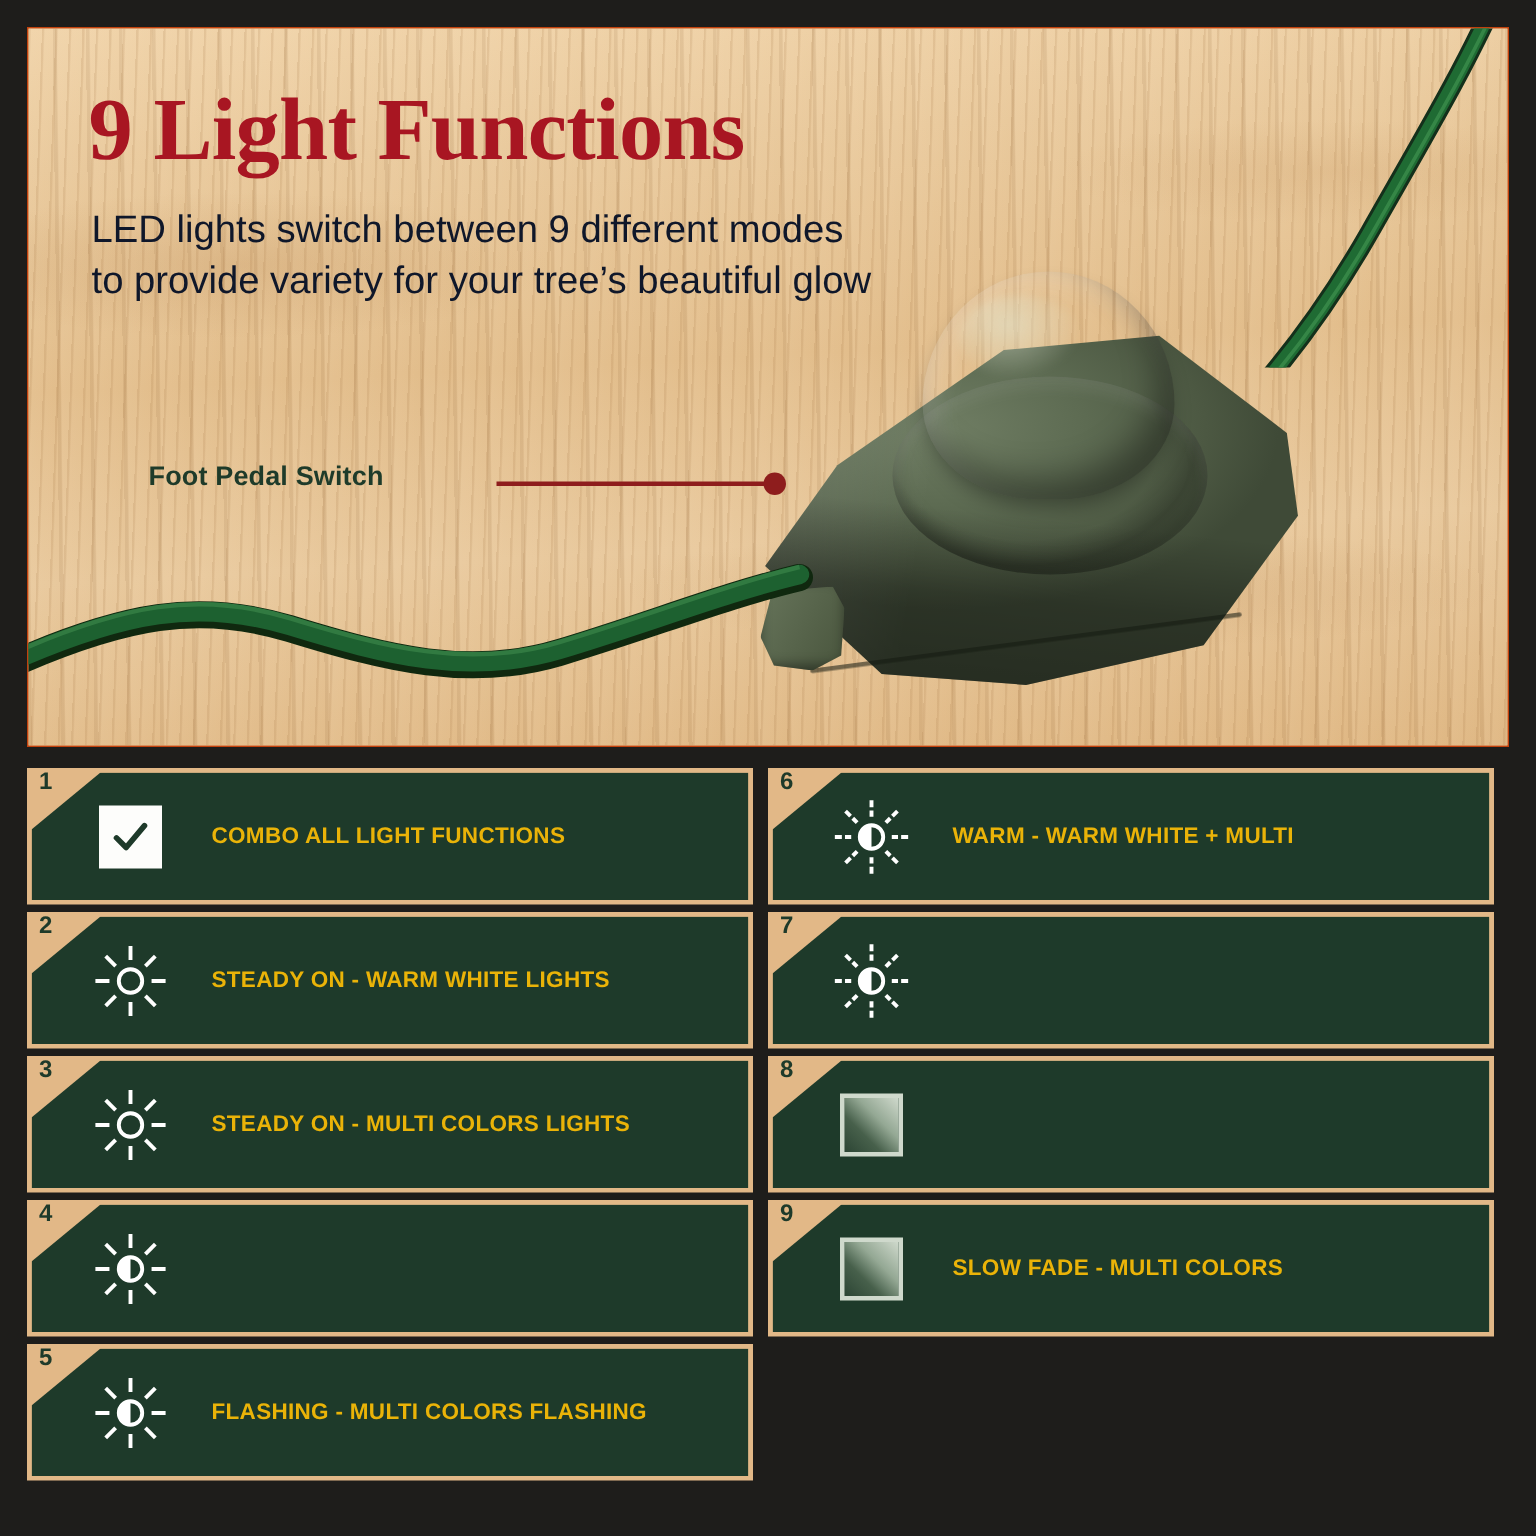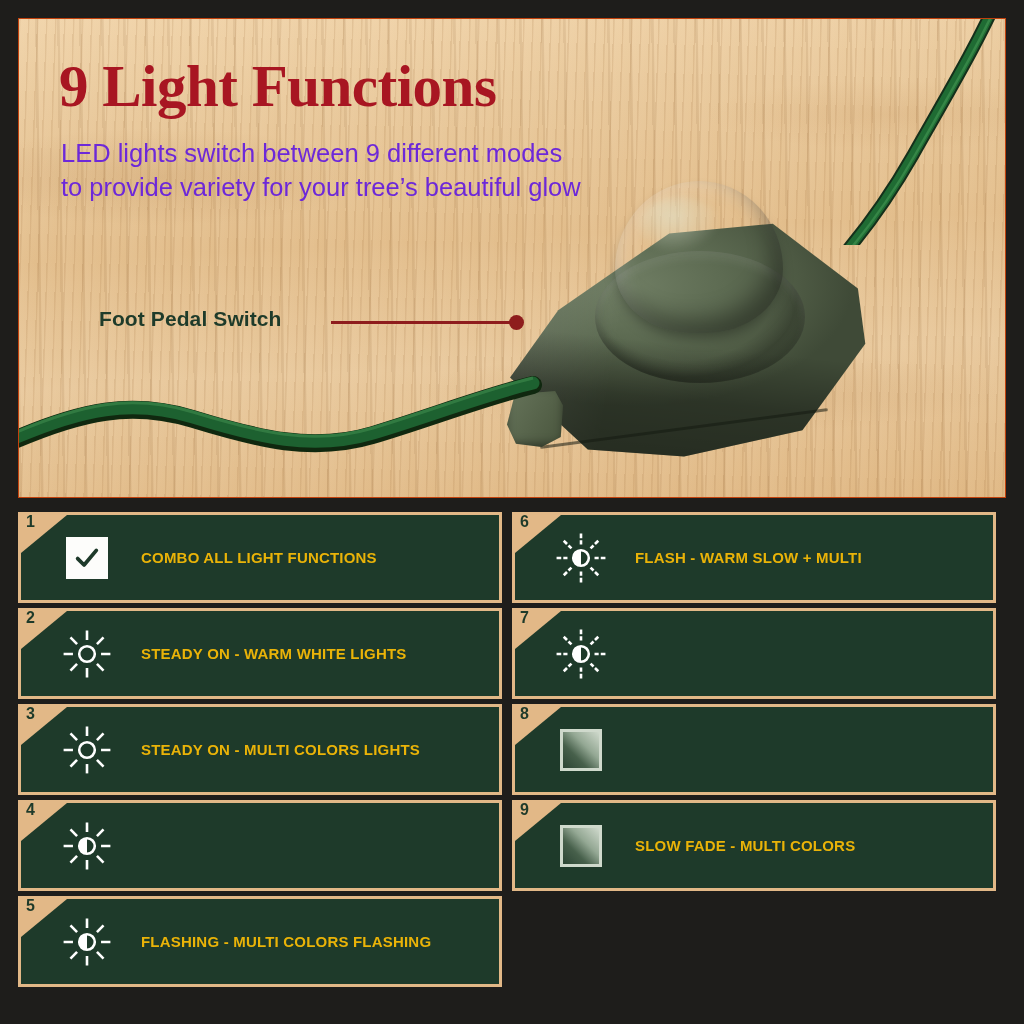--- a/index.html
+++ b/index.html
@@ -42,28 +42,28 @@
   
   #headline{
     position:absolute; left:40px; top:38px;
     font-family:"Liberation Serif", serif;
     font-weight:700; font-size:59px; line-height:1.0;
     color:#a81622; letter-spacing:-.5px;
   }
   #subhead{
     position:absolute; left:42px; top:118px; width:520px;
     font-family:"Liberation Sans", sans-serif;
-    font-size:25.5px; line-height:1.33; color:#6d28d9; font-weight:400;
+    font-size:25.5px; line-height:1.33; color:#0f172a; font-weight:400;
   }
 
   
   #callout{ position:absolute; left:80px; top:286px; height:34px; }
   #callout-label{
     font-family:"Liberation Sans", sans-serif;
-    font-weight:700; font-size:21px; color:#1e3b2a; letter-spacing:.1px;
+    font-weight:700; font-size:18px; color:#1e3b2a; letter-spacing:.1px;
     position:absolute; left:0; top:2px; white-space:nowrap;
   }
   #callout-line{
     position:absolute; left:232px; top:16px; width:185px; height:3px;
     background:#8e1d1d;
   }
   #callout-dot{
     position:absolute; left:410px; top:10px; width:15px; height:15px;
     border-radius:50%; background:#8e1d1d;
   }
@@ -333,21 +333,21 @@
                 <line x1="23.129942314911187" y1="23.129942314911197" x2="16.76598128423226" y2="16.765981284232268"></line>
                 <line x1="49.99999999999999" y1="24" x2="49.99999999999999" y2="16"></line>
                 <line x1="49.99999999999999" y1="12" x2="49.99999999999999" y2="3"></line>
                 <line x1="68.38477631085023" y1="31.61522368914976" x2="74.04163056034261" y2="25.95836943965738"></line>
                 <line x1="76.8700576850888" y1="23.129942314911187" x2="83.23401871576772" y2="16.76598128423226"></line>
               </g>
               <circle cx="50" cy="50" r="15" stroke="#ffffff" stroke-width="5" fill="none"></circle>
               <path d="M50 35 A15 15 0 0 0 50 65 Z" fill="#ffffff"></path>
             </svg>
           </div>
-          <span class="fn-label">FLASH - WARM SLOW + MULTI</span>
+          <span class="fn-label">WARM - WARM WHITE + MULTI</span>
         </div>
         <span class="fn-num">6</span>
       </div>
       <div class="fn-row">
         <div class="fn-inner">
           <div class="fn-icon">
             <svg viewBox="0 0 100 100" class="sun">
               <g stroke="#ffffff" stroke-width="5" stroke-linecap="butt" fill="none">
                 <line x1="76" y1="50" x2="84" y2="50"></line>
                 <line x1="88" y1="50" x2="97" y2="50"></line>

